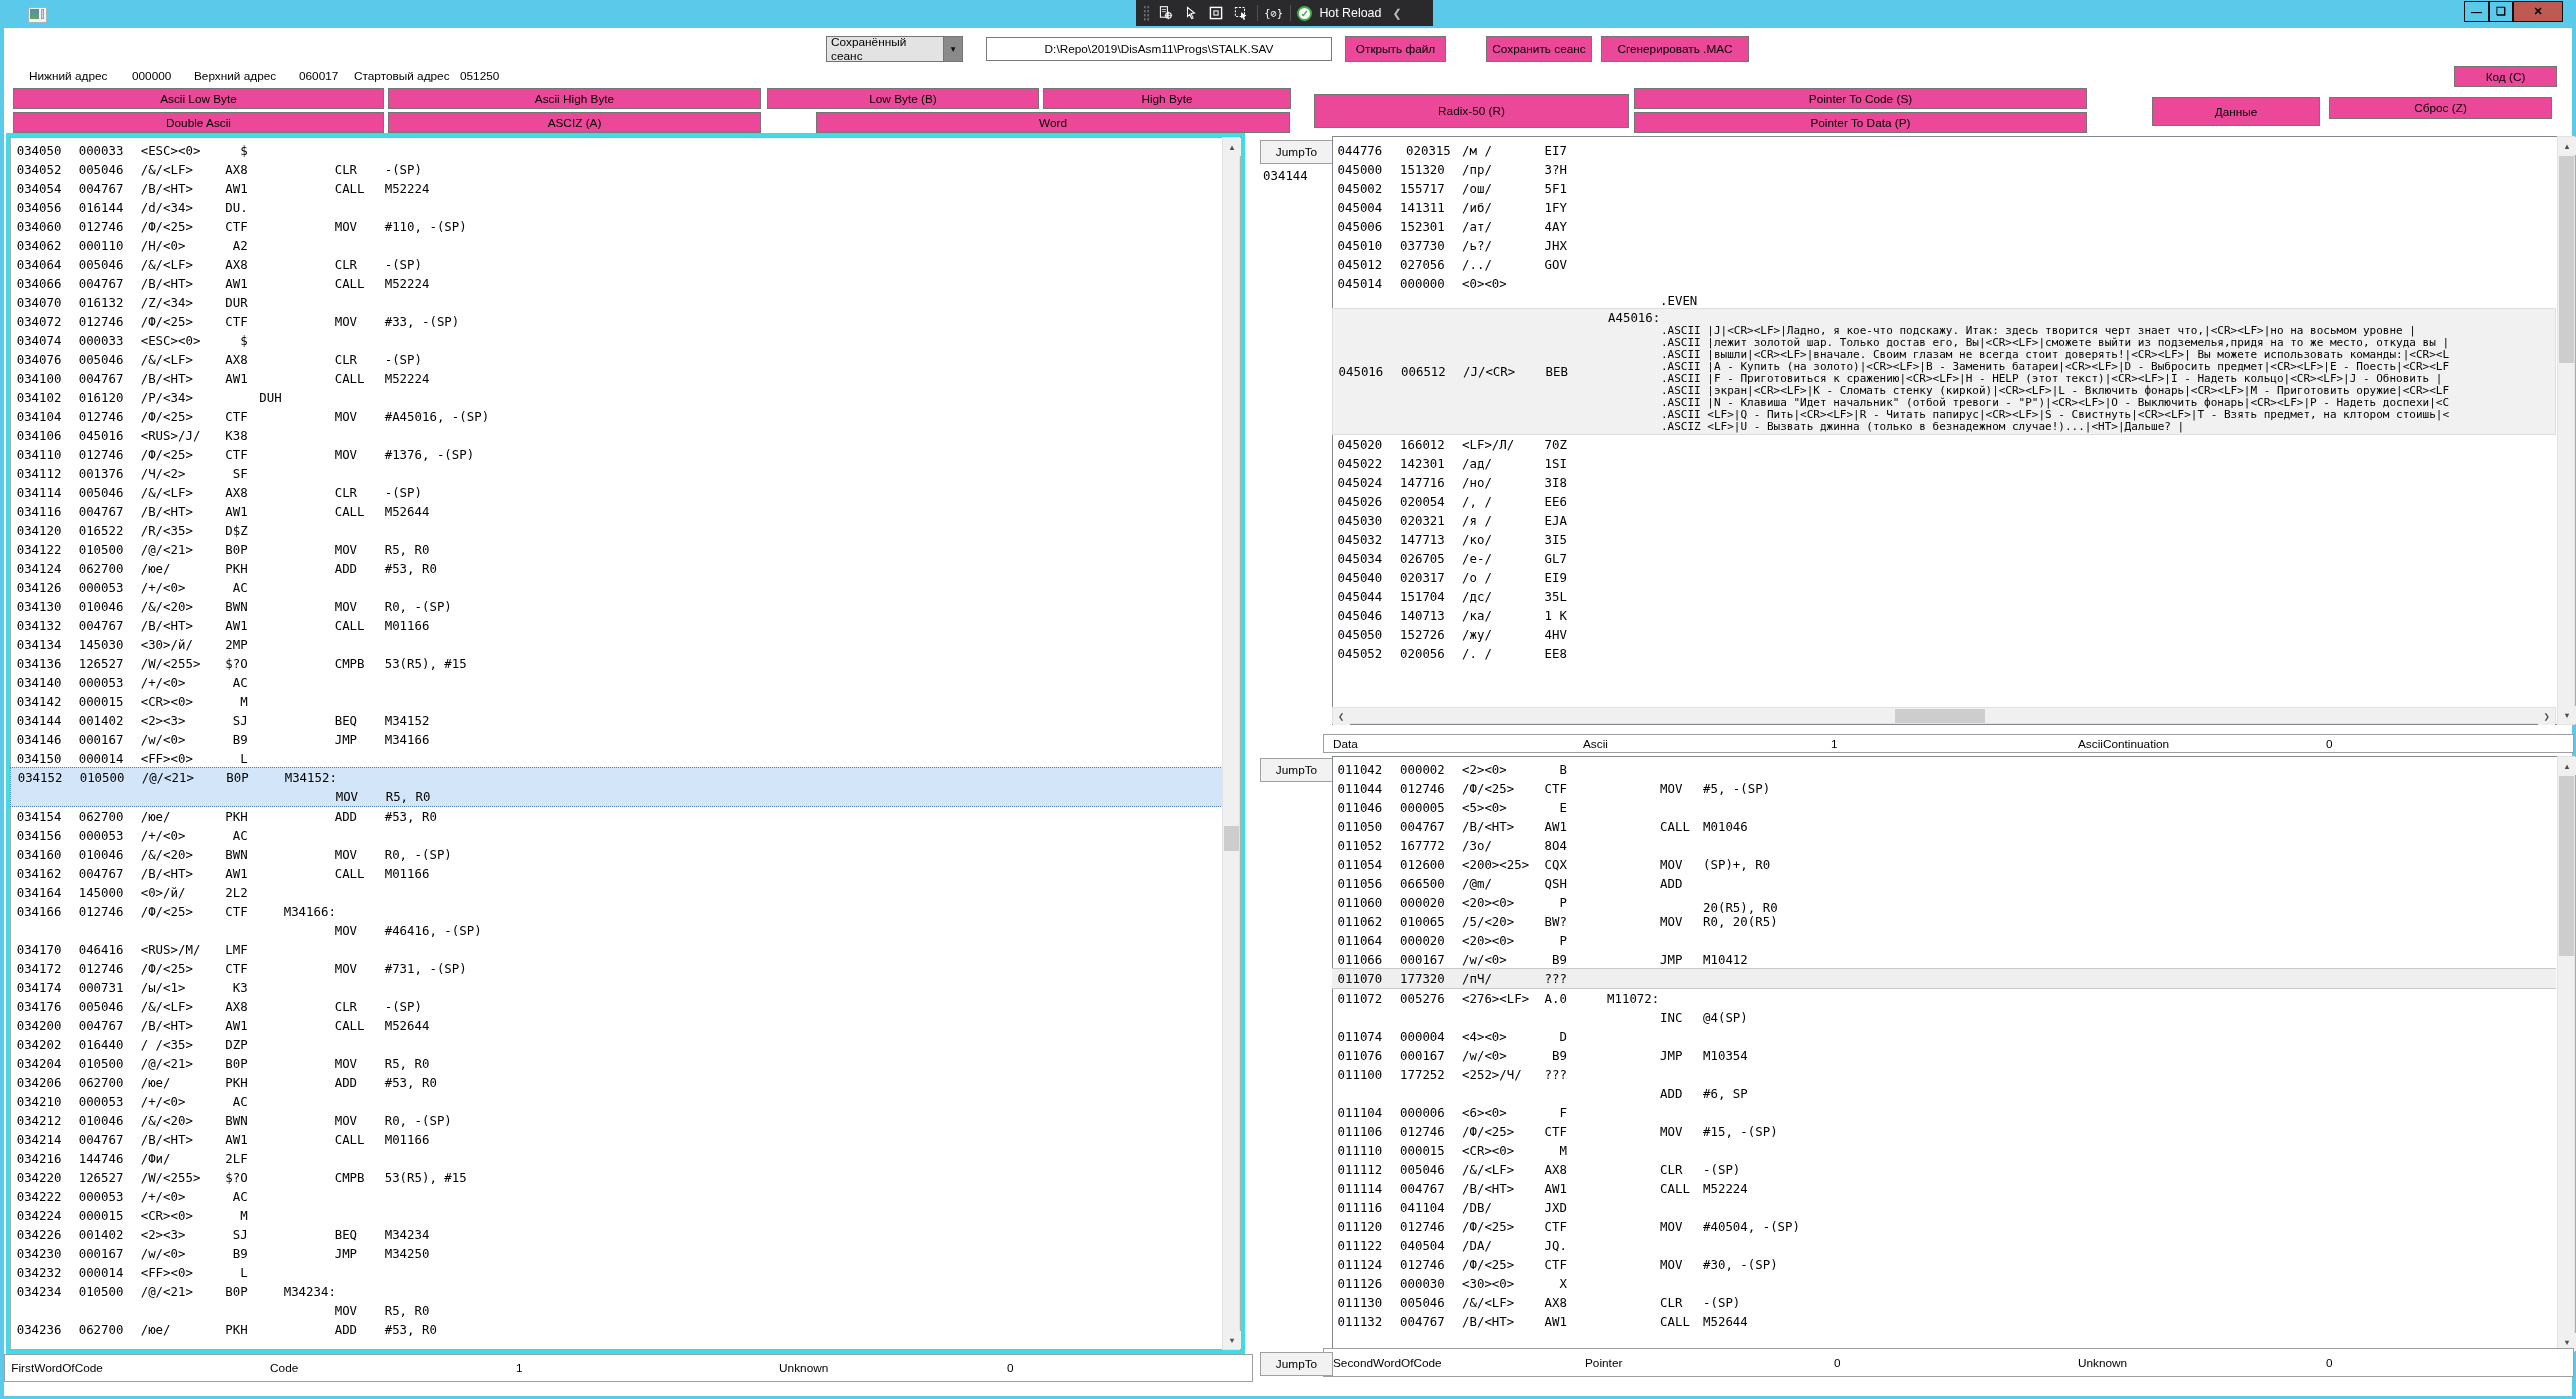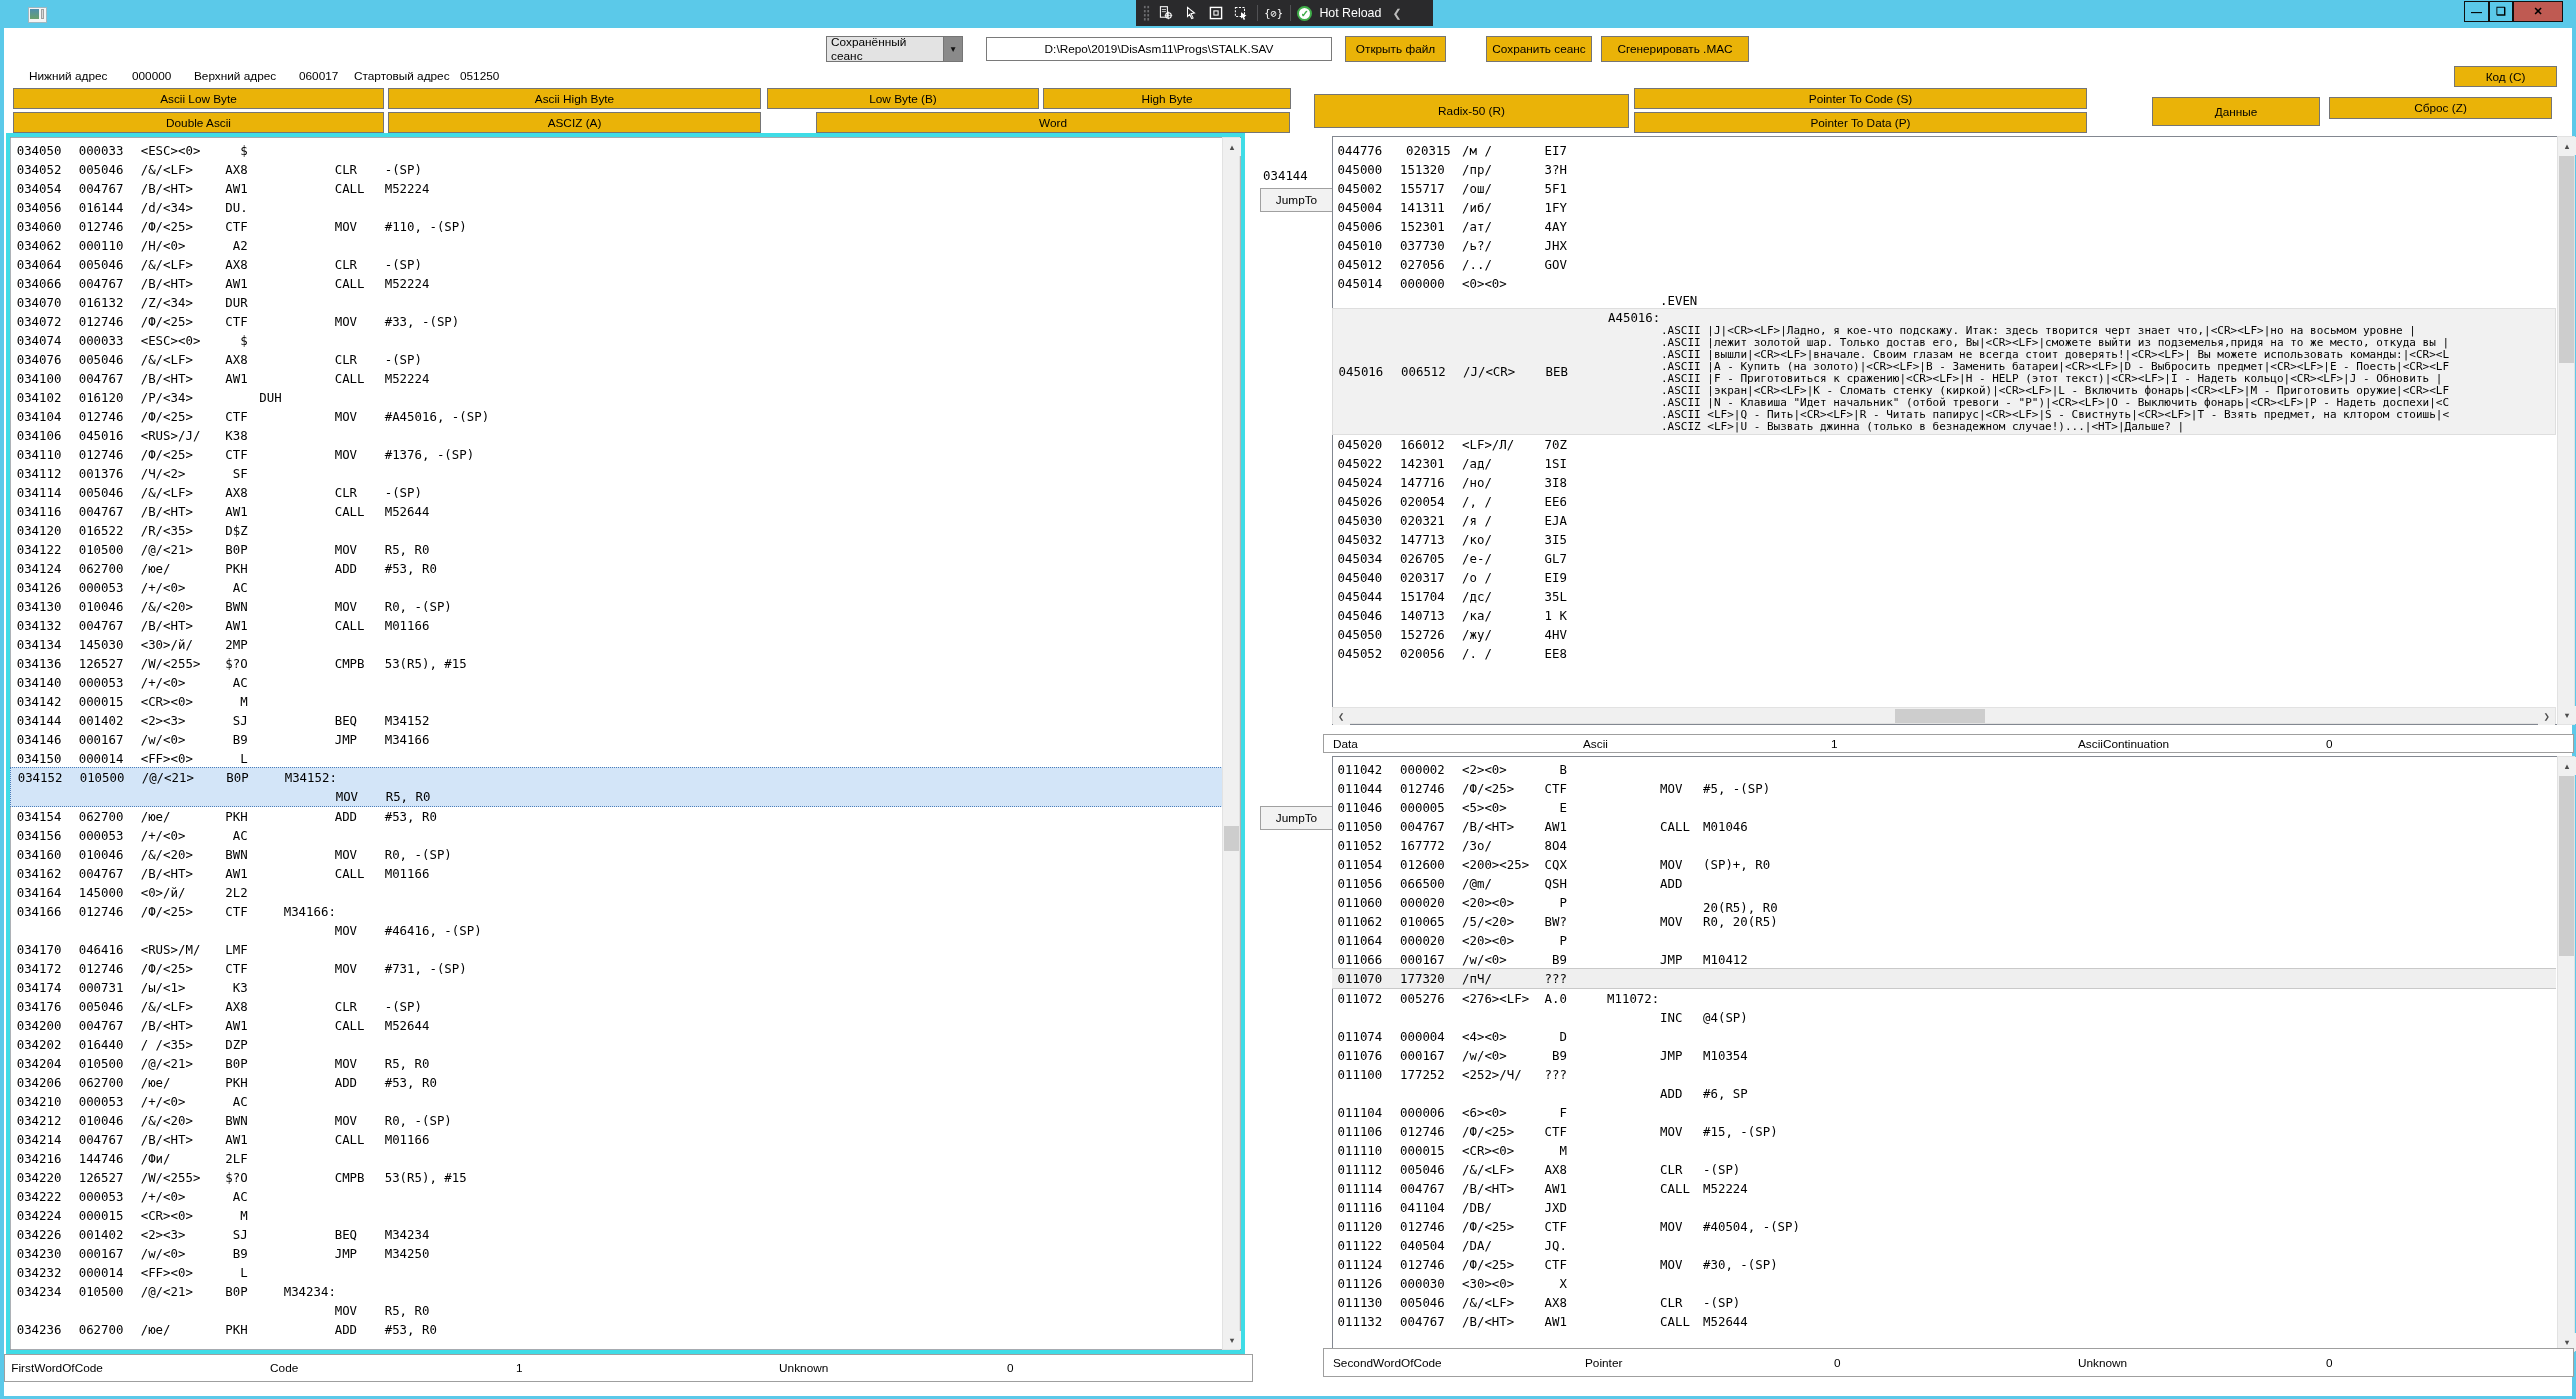--- a/index.html
+++ b/index.html
@@ -15,21 +15,21 @@
   .grip{width:7px;height:16.6px;background-image:radial-gradient(#6f6f72 0.8px,transparent 1.1px);background-size:3.5px 4.1px;}
   .hicon{width:18px;height:18px;display:flex;align-items:center;justify-content:center;}
   .vsep{width:0.7px;height:16.6px;background:#515154;}
   #hr-check{width:15px;height:15px;border:2.1px solid #3fae49;border-radius:50%;background:#fff;color:#3fae49;
             font-size:9.7px;font-weight:bold;display:flex;align-items:center;justify-content:center;box-sizing:border-box;}
   #hr-label{color:#fff;font-size:12.4px;}
   #hr-chev{color:#bdbdbd;font-size:11px;margin-left:4.1px;}
   .winbtn{top:1.4px;height:21px;border:0.7px solid #101010;display:flex;align-items:center;justify-content:center;
           font-size:11px;font-weight:bold;color:#000;box-sizing:border-box;}
   
-  .btn{background:#eab308;border:0.7px solid #757575;display:flex;align-items:center;justify-content:center;
+  .btn{background:#ec4899;border:0.7px solid #757575;display:flex;align-items:center;justify-content:center;
        font-size:11.8px;box-sizing:border-box;cursor:default;white-space:nowrap;}
   .tbox{background:#fff;border:0.7px solid #7a7a7a;display:flex;align-items:center;justify-content:center;
         font-size:11.8px;box-sizing:border-box;}
   #combo{display:flex;box-sizing:border-box;border:0.7px solid #757575;background:#e3e3e3;}
   #combo .txt{flex:1;display:flex;align-items:center;justify-content:center;font-size:11.8px;padding:0 4.1px;}
   #combo .arr{width:18px;background:#8a8a8a;border-left:0.7px solid #757575;display:flex;align-items:center;justify-content:center;font-size:8.3px;color:#111;}
   .lbl17{font-size:11.8px;white-space:nowrap;}
   
   #leftpanel{left:5.5px;top:133px;width:1239px;height:1221px;border:4.1px solid #3fdce6;background:#fff;box-sizing:border-box;box-shadow:inset 0 0 0 0.7px #8b9097;}
   .panel{background:#fff;border:0.7px solid #828790;box-sizing:border-box;}
@@ -45,21 +45,21 @@
   .ablock .mid{top:50%;transform:translateY(-50%);}
   .alines{position:absolute;left:328px;top:16.6px;}
   .aline{font-family:"DejaVu Sans Mono",monospace;font-size:11px;line-height:12px;height:12px;white-space:pre;}
   
   .sb{position:absolute;background:#f0f0f0;box-sizing:border-box;border:0.7px solid #e2e2e2;}
   .sb .arrow{position:absolute;background:#f0f0f0;color:#4d4d4d;font-size:7.6px;display:flex;align-items:center;justify-content:center;}
   .sb .thumb{position:absolute;background:#cdcdcd;}
   
   .bar{position:absolute;background:#fff;border:0.7px solid #9f9f9f;box-sizing:border-box;}
   .bar .bl{position:absolute;top:50%;transform:translateY(-50%);font-size:11.8px;white-space:nowrap;}
-  .jumpto{position:absolute;background:#f2f2f2;border:0.7px solid #a0a0a0;display:flex;align-items:center;justify-content:center;font-size:11.8px;box-sizing:border-box;margin-top:48px;}
+  .jumpto{position:absolute;background:#f2f2f2;border:0.7px solid #a0a0a0;display:flex;align-items:center;justify-content:center;font-size:11.8px;box-sizing:border-box;}
   .gutter-addr{position:absolute;font-family:"DejaVu Sans Mono",monospace;font-size:12.4px;}
 </style>
 </head>
 <body>
 
 <div id="stage">
 
   <div class="abs" id="appicon">
       <span class="thumb"></span>
       <span class="bar"></span>

